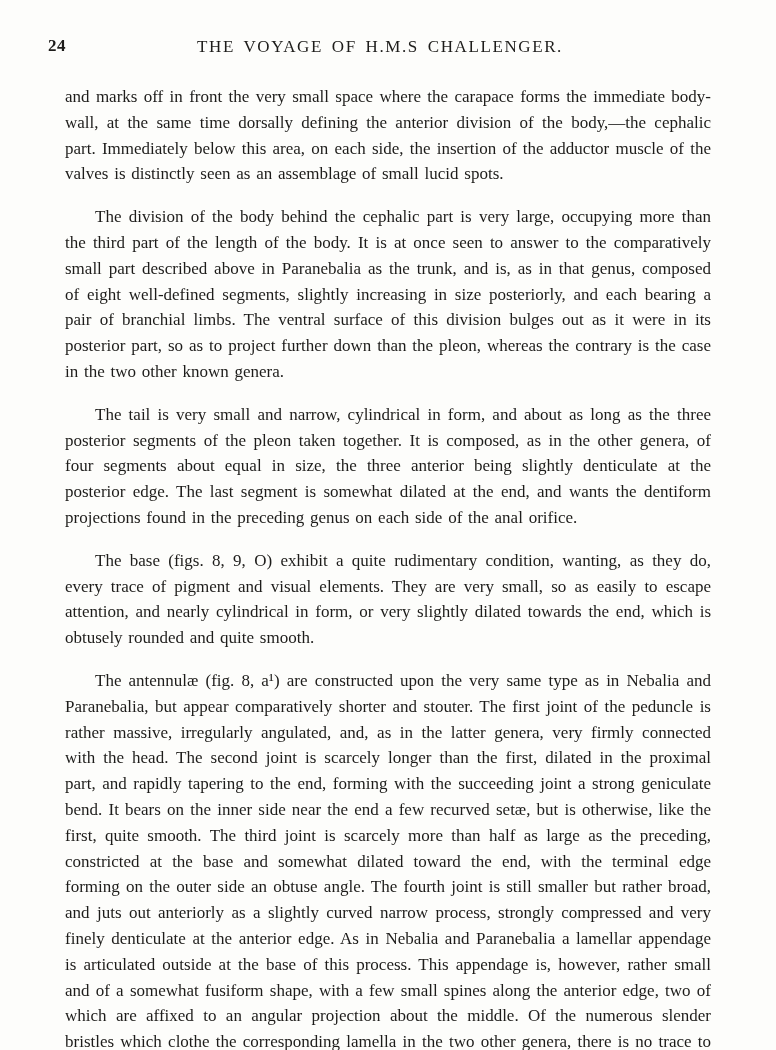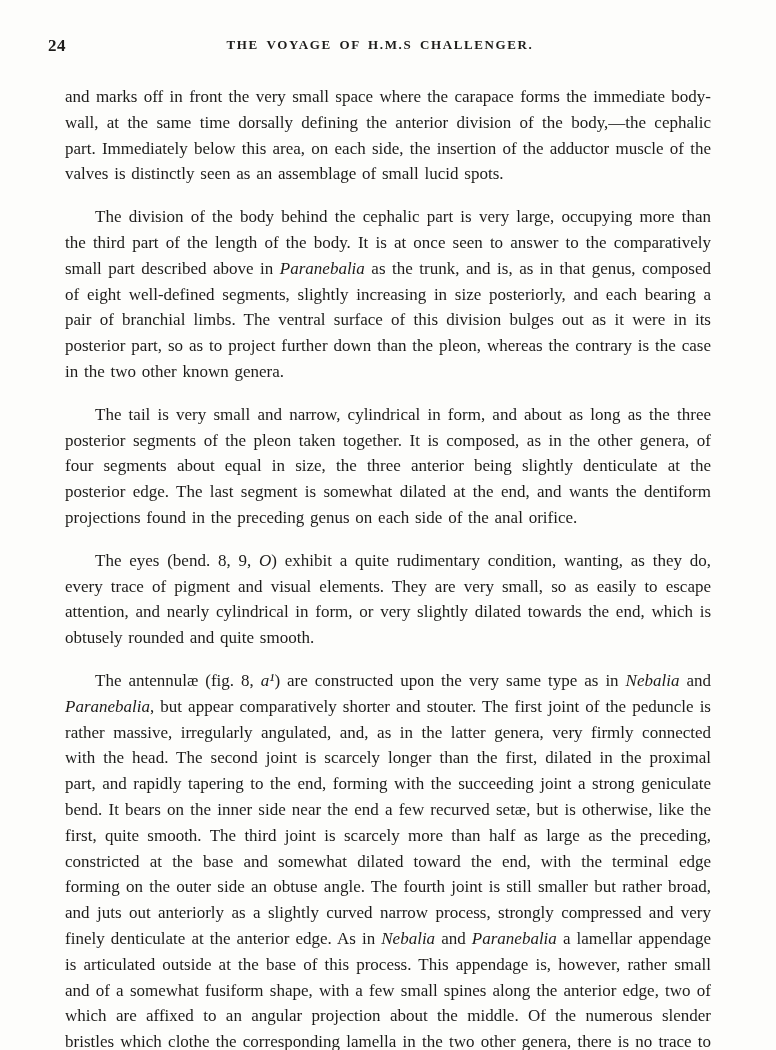--- a/index.html
+++ b/index.html
@@ -31,40 +31,39 @@
     font-size: 17px;
     font-weight: bold;
     letter-spacing: 0.5px;
   }
   .running-title {
     position: absolute;
     left: 0;
     right: 16px;
     top: 1px;
     text-align: center;
-    font-size: 13px;
-    font-weight: bold;
+    font-size: 17px;
+    font-weight: normal;
     letter-spacing: 1.6px;
     word-spacing: 3px;
   }
   .text-block {
     font-size: 17px;
     line-height: 25.8px;
     text-align: justify;
     word-spacing: 1.5px;
   }
   .text-block p {
     margin: 17px;
     text-indent: 30px;
   }
   .text-block p.no-indent {
     text-indent: 0;
   }
   .italic-term {
-    font-style: italic;
   }
 </style>
 </head>
 <body>
 
 <div class="page">
 
   <div class="running-head">
     <span class="page-number">24</span>
     <span class="running-title">THE VOYAGE OF H.M.S CHALLENGER.</span>
@@ -72,19 +71,19 @@
 
   <div class="text-block">
 
     <p class="no-indent"><span>and marks off in front the very small space where the carapace forms the immediate body-wall, at the same time dorsally defining the anterior division of the body,—the cephalic part.  Immediately below this area, on each side, the insertion of the adductor muscle of the valves is distinctly seen as an assemblage of small lucid spots.</span></p>
 
     <p><span>The division of the body behind the cephalic part is very large, occupying more than the third part of the length of the body.  It is at once seen to answer to the comparatively small part described above in </span><span class="italic-term">Paranebalia</span><span> as the trunk, and is, as in that genus, composed of eight well-defined segments, slightly increasing in size posteriorly, and each bearing a pair of branchial limbs.  The ventral surface of this division bulges out as it were in its posterior part, so as to project further down than the pleon, whereas the contrary is the case in the two other known genera.</span></p>
 
 
     <p><span>The tail is very small and narrow, cylindrical in form, and about as long as the three posterior segments of the pleon taken together.  It is composed, as in the other genera, of four segments about equal in size, the three anterior being slightly denticulate at the posterior edge.  The last segment is somewhat dilated at the end, and wants the dentiform projections found in the preceding genus on each side of the anal orifice.</span></p>
 
-    <p><span>The eyes (bend. 8, 9, </span><span class="italic-term">O</span><span>) exhibit a quite rudimentary condition, wanting, as they do, every trace of pigment and visual elements.  They are very small, so as easily to escape attention, and nearly cylindrical in form, or very slightly dilated towards the end, which is obtusely rounded and quite smooth.</span></p>
+    <p><span>The base (figs. 8, 9, </span><span class="italic-term">O</span><span>) exhibit a quite rudimentary condition, wanting, as they do, every trace of pigment and visual elements.  They are very small, so as easily to escape attention, and nearly cylindrical in form, or very slightly dilated towards the end, which is obtusely rounded and quite smooth.</span></p>
 
     <p><span>The antennulæ (fig. 8, </span><span class="italic-term">a¹</span><span>) are constructed upon the very same type as in </span><span class="italic-term">Nebalia</span><span> and </span><span class="italic-term">Paranebalia</span><span>, but appear comparatively shorter and stouter.  The first joint of the peduncle is rather massive, irregularly angulated, and, as in the latter genera, very firmly connected with the head.  The second joint is scarcely longer than the first, dilated in the proximal part, and rapidly tapering to the end, forming with the succeeding joint a strong geniculate bend.  It bears on the inner side near the end a few recurved setæ, but is otherwise, like the first, quite smooth.  The third joint is scarcely more than half as large as the preceding, constricted at the base and somewhat dilated toward the end, with the terminal edge forming on the outer side an obtuse angle.  The fourth joint is still smaller but rather broad, and juts out anteriorly as a slightly curved narrow process, strongly compressed and very finely denticulate at the anterior edge.  As in </span><span class="italic-term">Nebalia</span><span> and </span><span class="italic-term">Paranebalia</span><span> a lamellar appendage is articulated outside at the base of this process. This appendage is, however, rather small and of a somewhat fusiform shape, with a few small spines along the anterior edge, two of which are affixed to an angular projection about the middle.  Of the numerous slender bristles which clothe the corresponding lamella in the two other genera, there is no trace to be detected.  The flagellum seems</span></p>
 
   </div>
 
 </div>
 
 </body></html>

